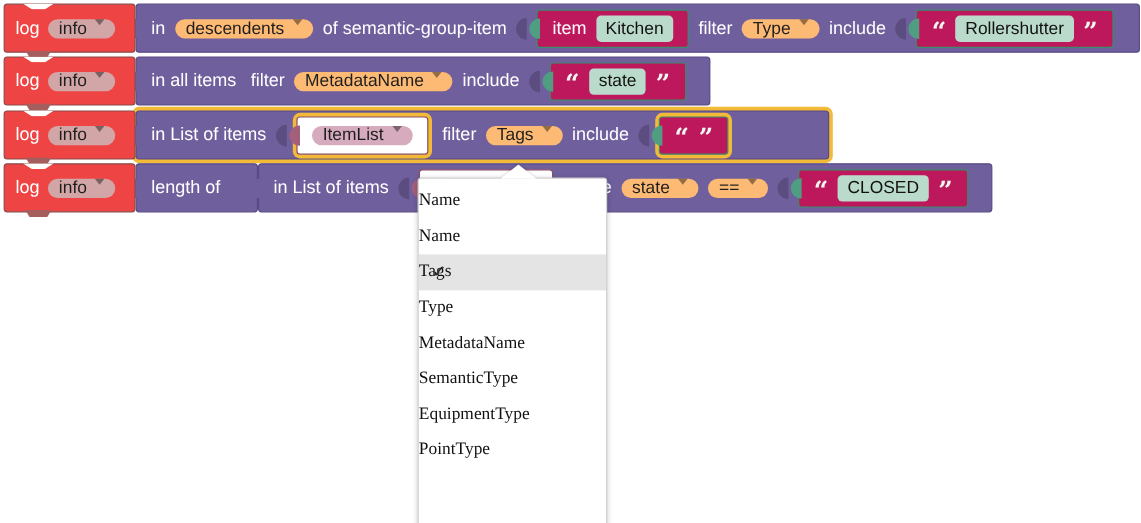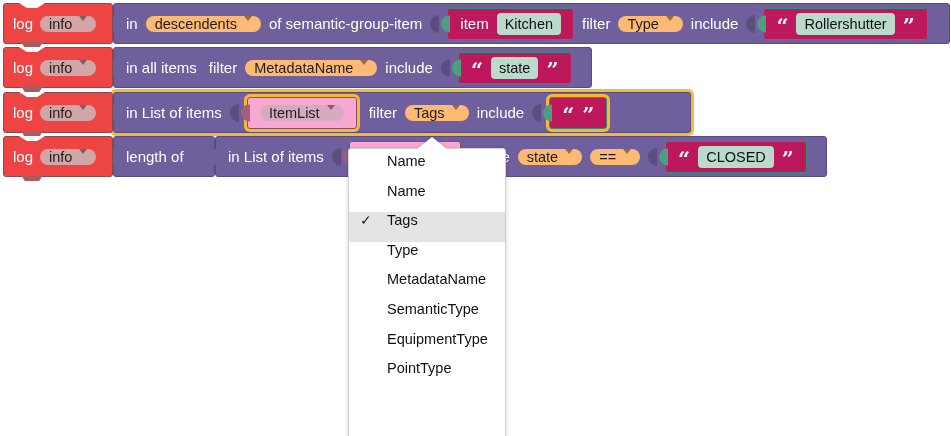--- a/index.html
+++ b/index.html
@@ -28,21 +28,21 @@
     background:#ffffff;clip-path:polygon(0 0,100% 0,70% 100%,30% 100%);
   }
   .log-block::after{ 
     content:"";position:absolute;bottom:-5px;left:15px;width:26px;height:6px;
     background:#a65d5d;border-radius:0 0 7px 7px;
     clip-path:polygon(8% 0,92% 0,78% 100%,22% 100%);
   }
   
   .purple{background:#6f5f9d;border-color:#594b85;}
   .green {background:#be185d;border-color:#3c8a6d;height:32px;align-self:center;}
-  .rose  {background:#f9a8d4;border-color:#8a4f67;height:32px;align-self:center;}
+  .rose  {background:#ffffff;border-color:#8a4f67;height:32px;align-self:center;}
   .vblock::before{ 
     content:"";position:absolute;left:-7px;top:50%;transform:translateY(-50%);
     width:9px;height:17px;background:inherit;border:1px solid inherit;
     border-radius:9px 0 0 9px;
   }
   .purple.vblock::before{background:#6f5f9d;}
   .green.vblock::before{background:#4f9e82;}
   .rose.vblock::before{background:#a2607b;}
   
   .pill{
@@ -67,22 +67,22 @@
     background:#fff;border:1px solid #d2d2d2;border-radius:3px;
     box-shadow:0 1px 4px rgba(0,0,0,.18);z-index:10;padding-top:4px;box-sizing:border-box;
   }
   .menu::before{ 
     content:"";position:absolute;top:-12px;left:68px;
     border-left:15px solid transparent;border-right:15px solid transparent;
     border-bottom:12px solid #ffffff;
     filter:drop-shadow(0 -1px 1px rgba(0,0,0,.12));
   }
   .menu-item{
-    position:relative;height:29.6px;display:flex;
-    padding-left:38px;font-size:14.5px;color:#111;cursor:default;
+    position:relative;height:29.6px;display:flex;align-items:center;
+    font-size:14.5px;color:#111;cursor:default;font-family:Liberation Serif, serif;
   }
   .menu-item.selected{background:#e4e4e4;}
   .check{position:absolute;left:11px;font-size:14px;color:#222;}
 </style>
 </head>
 <body>
 
 <div class="row" style="top:3px;">
   <div class="block log-block">
     <span class="lbl">log</span>

